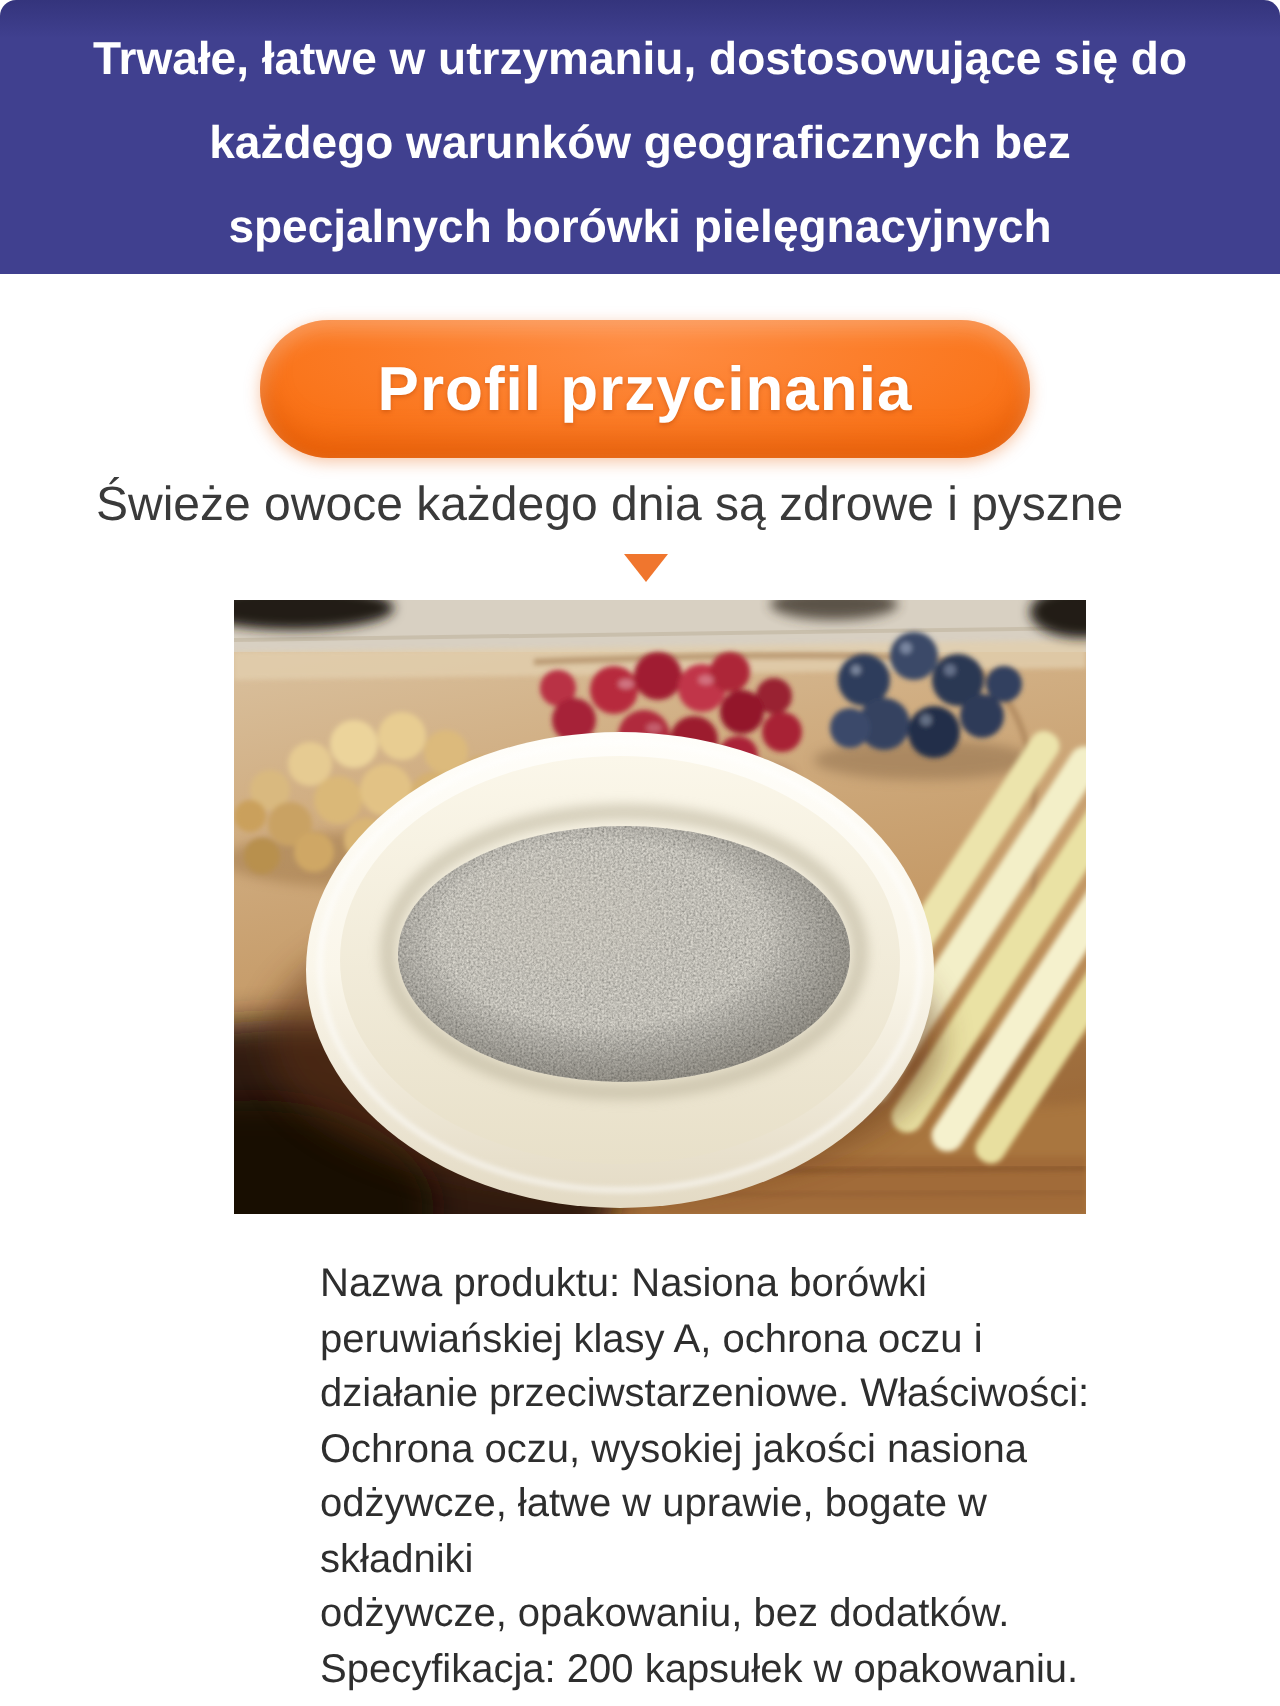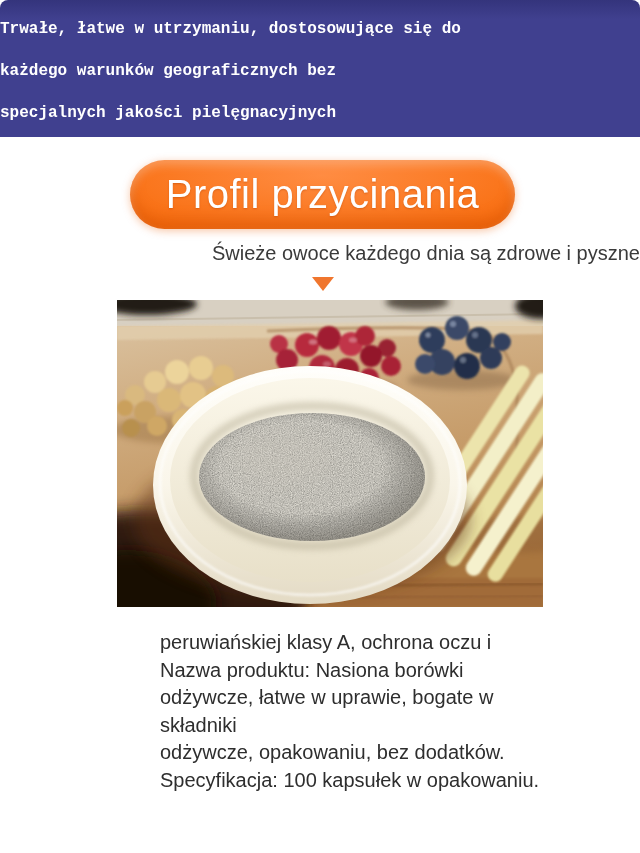--- a/index.html
+++ b/index.html
@@ -9,39 +9,38 @@
   }
   *{margin:0;padding:0;box-sizing:border-box;}
   html,body{background:var(--page-bg);}
   body{font-family:"Liberation Sans","DejaVu Sans",sans-serif;}
   .page{position:relative;width:640px;height:853px;background:var(--page-bg);overflow:hidden;}
 
   .banner{
     position:absolute;left:0;top:0;width:640px;height:137px;
     background:linear-gradient(180deg,var(--banner-bg-top) 0%,var(--banner-bg) 14%,var(--banner-bg) 100%);
     border-radius:8px 8px 0 0;
-    color:var(--banner-text);text-align:left;font-weight:bold;font-size:16px;line-height:42px;
+    color:var(--banner-text);text-align:center;font-weight:bold;font-size:23px;line-height:42px;
     padding-top:8px;
-    font-family:Liberation Mono, monospace;
   }
 
   .pill-button{
     position:absolute;left:130px;top:160px;width:385px;height:69px;border-radius:35px;
     background:radial-gradient(120% 170% at 50% 22%,var(--button-orange-light) 0%,var(--button-orange) 55%,var(--button-orange-deep) 100%);
     box-shadow:0 2px 8px rgba(232,92,4,.35), inset 0 5px 10px rgba(255,255,255,.28), inset 0 -9px 14px rgba(198,70,0,.38);
     display:flex;align-items:center;justify-content:center;
   }
   .pill-button span{
-    color:var(--button-text);font-weight:normal;font-size:40px;letter-spacing:.5px;
+    color:var(--button-text);font-weight:bold;font-size:31px;letter-spacing:.5px;
     text-shadow:0 1px 2px rgba(170,60,0,.4);
   }
 
   .subtitle{
-    position:absolute;left:0;top:241px;width:640px;text-align:right;
-    color:var(--subtitle-text);font-size:20px;line-height:24px;
+    position:absolute;left:0;top:241px;width:640px;text-align:left;
+    color:var(--subtitle-text);font-size:24px;line-height:24px;padding-left:48px;
   }
 
   .arrow-down{
     position:absolute;left:312px;top:277px;width:0;height:0;
     border-left:11px solid transparent;border-right:11px solid transparent;
     border-top:14px solid var(--arrow-orange);
   }
 
   .photo{position:absolute;left:117px;top:300px;width:426px;height:307px;overflow:hidden;}
   .photo svg{display:block;}
@@ -52,21 +51,21 @@
   }
 </style>
 </head>
 <body>
 
 <div class="page">
 
   <header class="banner">
     <div class="banner-line">Trwałe, łatwe w utrzymaniu, dostosowujące się do</div>
     <div class="banner-line">każdego warunków geograficznych bez</div>
-    <div class="banner-line">specjalnych jakości pielęgnacyjnych</div>
+    <div class="banner-line">specjalnych borówki pielęgnacyjnych</div>
   </header>
 
   <div class="pill-button">
     <span>Profil przycinania</span>
   </div>
 
   <div class="subtitle">Świeże owoce każdego dnia są zdrowe i pyszne</div>
 
   <div class="arrow-down"></div>
 
@@ -204,20 +203,22 @@
       </g>
       <g>
         <ellipse cx="195" cy="177" rx="113" ry="64" fill="#8f897a" filter="url(#fSeeds)"></ellipse>
         <ellipse cx="195" cy="177" rx="113" ry="64" fill="url(#gSeedShade)"></ellipse>
         <ellipse cx="165" cy="158" rx="50" ry="26" fill="#cfc9bd" opacity="0.18" filter="url(#fB8)"></ellipse>
       </g>
     </svg>
   </figure>
 
   <div class="description">
+    <div>Nazwa produktu: Nasiona borówki</div>
     <div>peruwiańskiej klasy A, ochrona oczu i</div>
-    <div>Nazwa produktu: Nasiona borówki</div>
+    <div>działanie przeciwstarzeniowe. Właściwości:</div>
+    <div>Ochrona oczu, wysokiej jakości nasiona</div>
     <div>odżywcze, łatwe w uprawie, bogate w składniki</div>
     <div>odżywcze, opakowaniu, bez dodatków.</div>
-    <div>Specyfikacja: 100 kapsułek w opakowaniu.</div>
+    <div>Specyfikacja: 200 kapsułek w opakowaniu.</div>
   </div>
 
 </div>
 
 </body></html>

